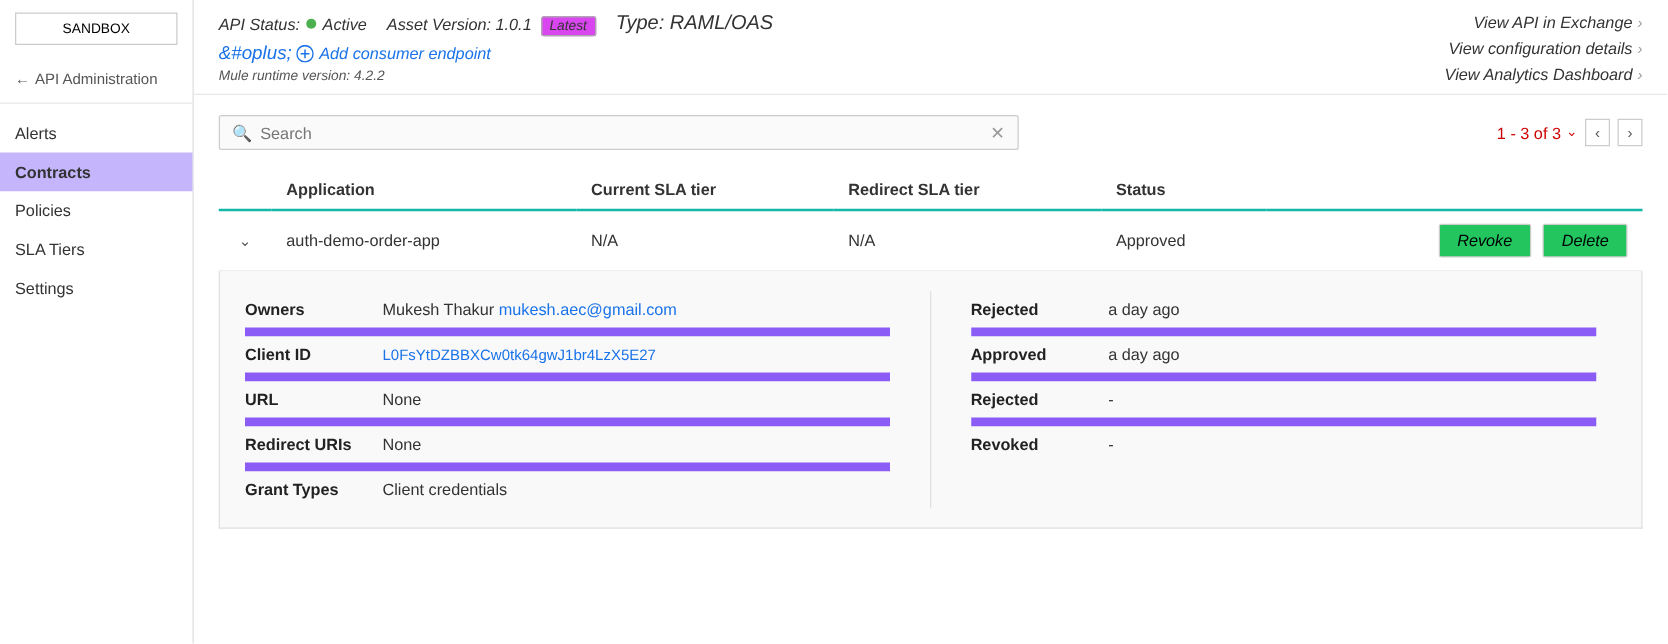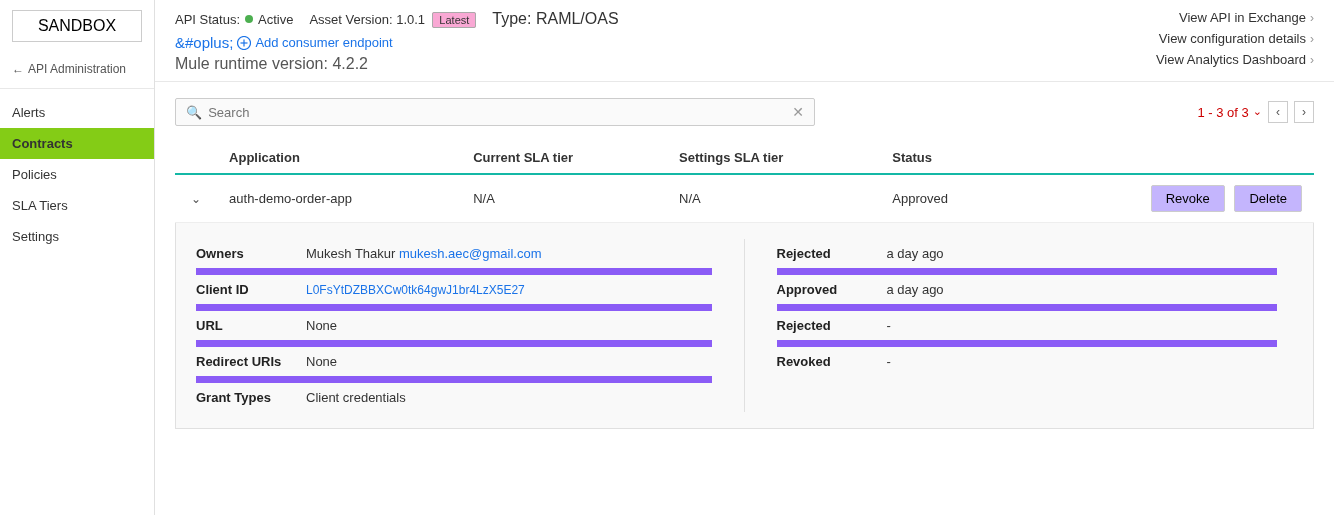--- a/index.html
+++ b/index.html
@@ -13,21 +13,21 @@
       border-right: 1px solid #e0e0e0;
       display: flex;
       flex-direction: column;
       padding-top: 10px;
     }
     .sandbox-btn {
       margin: 0 12px 16px 12px;
       border: 1px solid #ccc;
       background: #fff;
       padding: 6px 10px;
-      font-size: 16px;
+      font-size: 11px;
       font-weight: 500;
       cursor: pointer;
       text-align: center;
     }
     .back-link {
       font-size: 12px;
       color: #555;
       padding: 4px 12px 12px 12px;
       display: flex;
       align-items: center;
@@ -36,39 +36,40 @@
       border-bottom: 1px solid #e8e8e8;
       margin-bottom: 8px;
     }
     .nav-item {
       padding: 8px 12px;
       cursor: pointer;
       font-size: 13px;
       color: #333;
     }
     .nav-item.active {
-      background: #84cc16;
+      background: #c4b5fd;
       font-weight: 600;
     }
 
     
     .main {
       flex: 1;
       display: flex;
       flex-direction: column;
       overflow: hidden;
     }
 
     
     .top-bar {
       display: flex;
       align-items: flex-start;
       justify-content: space-between;
       padding: 10px 20px 8px 20px;
       border-bottom: 1px solid #e8e8e8;
+      font-style: italic;
     }
     .top-bar-left {}
     .status-row {
       display: flex;
       align-items: center;
       gap: 16px;
       margin-bottom: 6px;
     }
     .api-status {
       display: flex;
@@ -77,39 +78,39 @@
       font-size: 13px;
     }
     .status-dot {
       width: 8px;
       height: 8px;
       border-radius: 50%;
       background: #4caf50;
     }
     .asset-version { font-size: 13px; color: #333; }
     .latest-badge {
-      background: #f9a8d4;
+      background: #d946ef;
       border: 1px solid #aaa;
       padding: 1px 6px;
       font-size: 11px;
       border-radius: 2px;
       color: #333;
     }
     .type-text { font-size: 16px; color: #333; }
     .add-endpoint {
       display: flex;
       align-items: center;
       gap: 4px;
       color: #1a73e8;
       font-size: 13px;
       cursor: pointer;
       margin-bottom: 4px;
     }
     .add-endpoint .plus-icon { color: #1a73e8; font-size: 15px; }
-    .runtime-row { font-size: 16px; color: #555; }
+    .runtime-row { font-size: 11px; color: #555; }
 
     .top-bar-right {
       display: flex;
       flex-direction: column;
       align-items: flex-end;
       gap: 6px;
       min-width: 220px;
     }
     .top-link {
       display: flex;
@@ -192,26 +193,27 @@
       border: none;
       cursor: pointer;
       font-size: 12px;
       color: #555;
       padding: 0 4px;
     }
     .app-name { color: #333; font-size: 13px; }
     .status-approved { color: #333; }
     .action-btn {
       border: 1px solid #ccc;
-      background: #c4b5fd;
+      background: #22c55e;
       padding: 5px 14px;
       font-size: 13px;
       cursor: pointer;
       border-radius: 2px;
       margin-left: 6px;
+      font-style: italic;
     }
     .actions-cell { text-align: right; }
 
     
     .detail-panel {
       background: #f9f9f9;
       border: 1px solid #e0e0e0;
       border-top: none;
       padding: 16px 20px;
       margin: 0 0 0 0;
@@ -329,21 +331,21 @@
         <button class="page-nav-btn">›</button>
       </div>
     </div>
 
     <table class="contracts-table">
       <thead>
         <tr>
           <th style="width:32px;"></th>
           <th>Application</th>
           <th>Current SLA tier</th>
-          <th>Settings SLA tier</th>
+          <th>Redirect SLA tier</th>
           <th>Status</th>
           <th></th>
         </tr>
       </thead>
       <tbody>
         <tr class="contract-row">
           <td>
             <button class="expand-btn">⌄</button>
           </td>
           <td>

